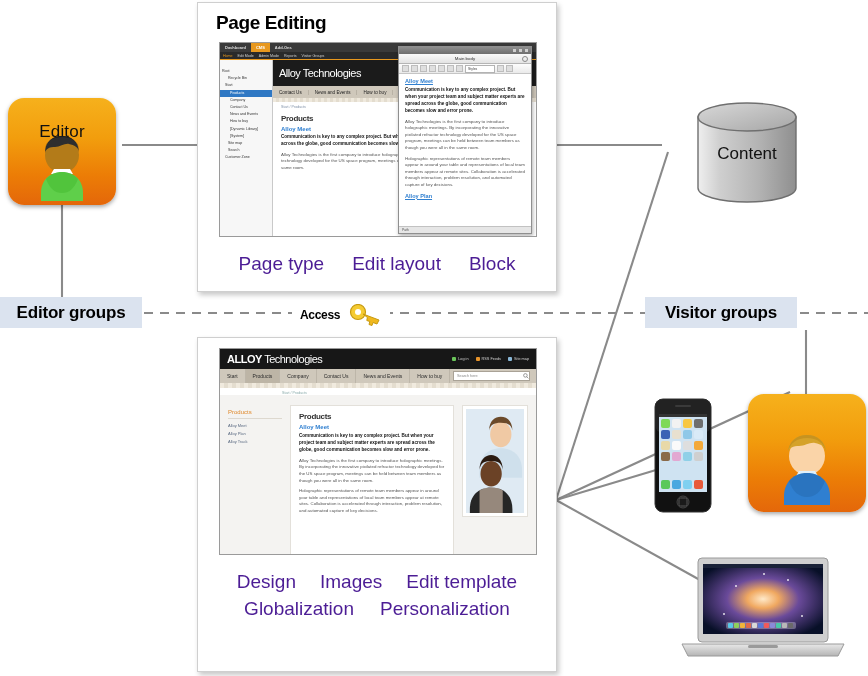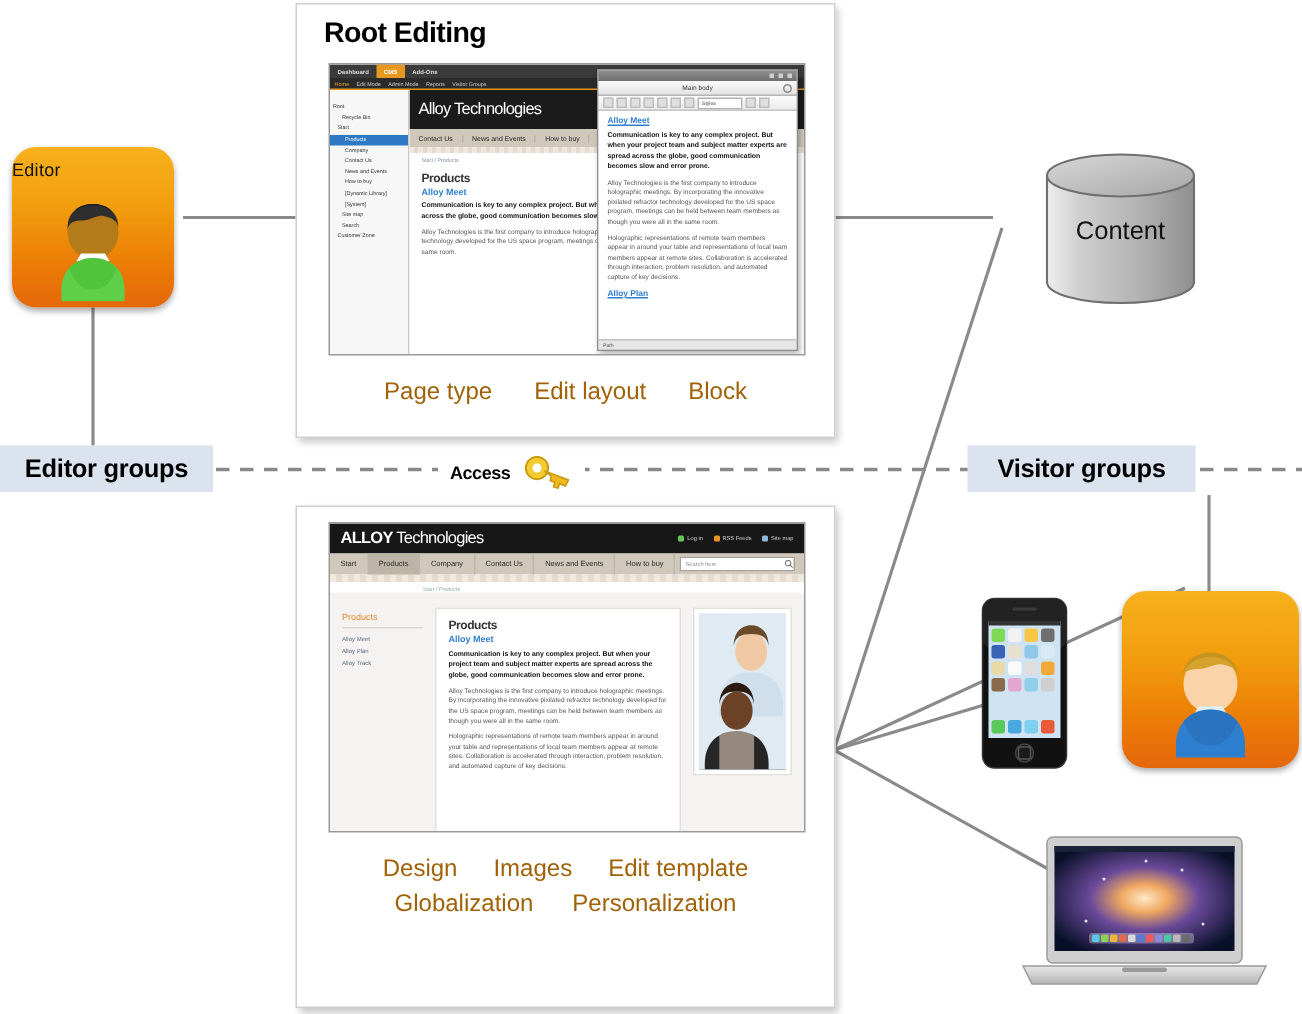--- a/index.html
+++ b/index.html
@@ -7,39 +7,39 @@
        font-family:"Liberation Sans","DejaVu Sans",sans-serif;color:#000;}
   .abs{position:absolute;}
 
   
   #lines{position:absolute;left:0;top:0;width:868px;height:676px;z-index:1;}
 
   
   .actor{position:absolute;border-radius:16px;
      background:linear-gradient(180deg,#f6b11c 0%,#f29d0d 38%,#ec7d06 72%,#e4670a 100%);
      box-shadow:0 2px 4px rgba(0,0,0,.35);z-index:6;}
-  .actor .alabel{position:absolute;left:0;right:0;top:8px;text-align:left;
-     font-size:12px;color:#111;letter-spacing:.2px;}
+  .actor .alabel{position:absolute;left:0;right:0;top:24px;text-align:center;
+     font-size:17px;color:#111;letter-spacing:.2px;}
   .actor svg{position:absolute;left:50%;transform:translateX(-50%);bottom:4px;}
 
   
   .chip{position:absolute;background:#dbe3ef;z-index:7;
      font-weight:bold;font-size:17px;color:#000;
      display:flex;align-items:center;justify-content:center;letter-spacing:-.2px;}
 
   
   #access-label{position:absolute;z-index:7;background:#fff;
      display:flex;align-items:center;gap:8px;padding:0 8px;}
   #access-label .atext{font-weight:bold;font-size:12px;letter-spacing:-.3px;}
 
   
   .panel{position:absolute;background:#fff;border:1px solid #cfcfcf;
      box-shadow:2px 3px 5px rgba(0,0,0,.22);z-index:5;}
   .panel-title{font-weight:bold;font-size:19px;letter-spacing:-.4px;margin:9px 0 0 18px;}
-  .caption-row{display:flex;justify-content:center;gap:28px;font-size:16px;color:#a16207;}
+  .caption-row{display:flex;justify-content:center;gap:28px;font-size:19px;color:#4c1d95;}
 
   
   .shot{position:relative;background:#fff;border:1px solid #9a9a9a;overflow:hidden;}
 
   
   .cms-top{height:9px;background:#3a3a3a;display:flex;align-items:stretch;}
   .cms-top .tb{font-size:4px;color:#ddd;padding:2px 5px;white-space:nowrap;
        display:flex;align-items:center;font-weight:bold;}
   .cms-top .tb.on{background:#e8981e;color:#fff;}
   .cms-sub{height:7px;background:#2a2a2a;border-bottom:1px solid #e8981e;
@@ -282,21 +282,21 @@
       <rect x="50" y="1" width="5" height="5" rx="1" fill="#4ac8a8"></rect>
       <rect x="56" y="1" width="5" height="5" rx="1" fill="#b8b8b8"></rect>
       <rect x="62" y="1" width="5" height="5" rx="1" fill="#6a6a6a"></rect>
     </g>
     <path d="M6 88h162l-6 12H12z" fill="url(#basel)" stroke="#9a9a9a"></path>
     <rect x="72" y="89" width="30" height="3" rx="1.5" fill="#9a9a9a"></rect>
   </svg>
 </div>
 
 <div class="panel" id="panel-editing" style="left:197px;top:2px;width:358px;height:288px;">
-  <div class="panel-title">Root Editing</div>
+  <div class="panel-title">Page Editing</div>
 
   <div class="shot" style="margin:8px 0 0 21px;width:316px;height:193px;">
     <div class="cms-top">
       <div class="tb">Dashboard</div>
       <div class="tb on">CMS</div>
       <div class="tb">Add-Ons</div>
     </div>
     <div class="cms-sub">
       <span class="on">Home</span>
       <span>Edit Mode</span>

